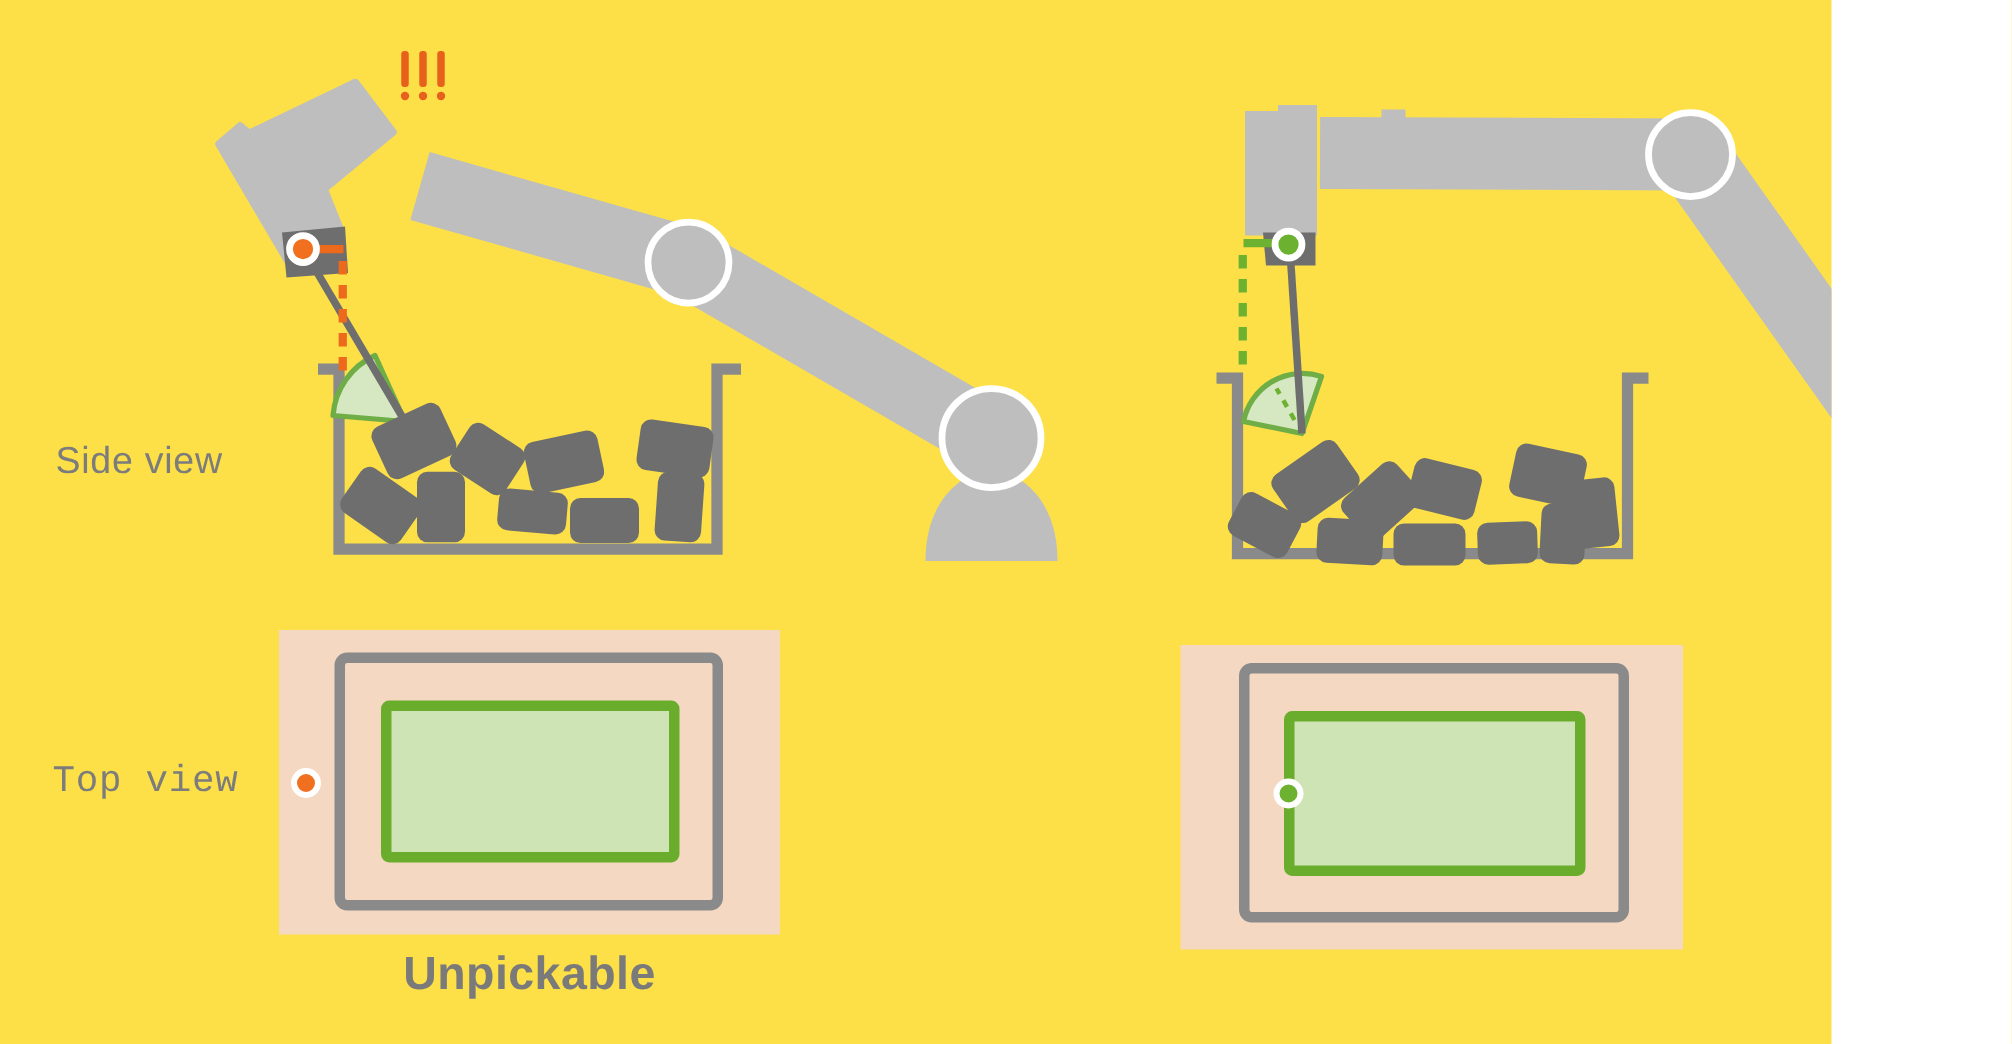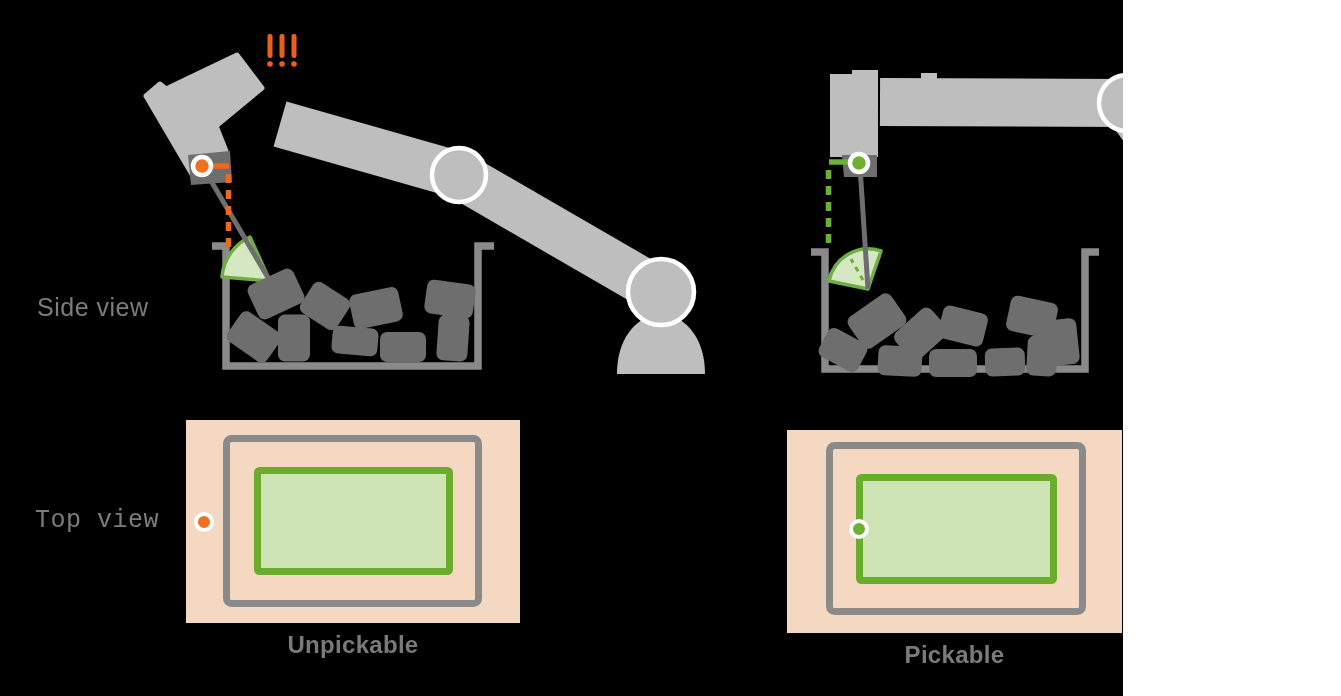--- a/index.html
+++ b/index.html
@@ -1,20 +1,20 @@
 <!DOCTYPE html>
 <html><head>
 <meta charset="utf-8">
 <style>
   html,body{margin:0;padding:0;background:#ffffff;}
-  .stage{position:relative;width:1123px;height:696px;background:#000000;overflow:hidden;
+  .stage{position:relative;width:1221px;height:696px;background:#fde047;overflow:hidden;
          font-family:"Liberation Sans","DejaVu Sans",sans-serif;}
   .stage svg{position:absolute;left:0;top:0;}
   .view-label{position:absolute;color:#7c7c7c;font-size:25px;letter-spacing:.5px;}
-  .caption{position:absolute;color:#7a7a7a;font-size:24px;font-weight:bold;text-align:center;letter-spacing:.3px;}
+  .caption{position:absolute;color:#7a7a7a;font-size:31px;font-weight:bold;text-align:center;letter-spacing:.3px;}
   #side-view-label{left:37px;top:293px;}
   #top-view-label{left:35px;top:506px;font-family:Liberation Mono, monospace;}
   #caption-unpickable{left:186px;width:334px;top:631px;}
   #caption-pickable{left:787px;width:335px;top:641px;}
 </style>
 </head>
 <body>
 
 <div class="stage">
 
@@ -121,15 +121,14 @@
     <rect x="787" y="430" width="335" height="203" fill="#F4D8C2"></rect>
     <rect x="829.5" y="445.5" width="253" height="166" rx="5" fill="none" stroke="#8A8A8A" stroke-width="7"></rect>
     <rect x="859.5" y="477.5" width="194" height="103" rx="2" fill="#CFE4B4" stroke="#6AAD2D" stroke-width="7"></rect>
     <circle cx="859" cy="529" r="8" fill="#6CB12F" stroke="#FFFFFF" stroke-width="4"></circle>
   </g>
 </svg>
 
 <div class="view-label" id="side-view-label">Side view</div>
 <div class="view-label" id="top-view-label">Top view</div>
 <div class="caption" id="caption-unpickable">Unpickable</div>
-<div class="caption" id="caption-pickable">Pickable</div>
 
 </div>
 
 </body></html>

